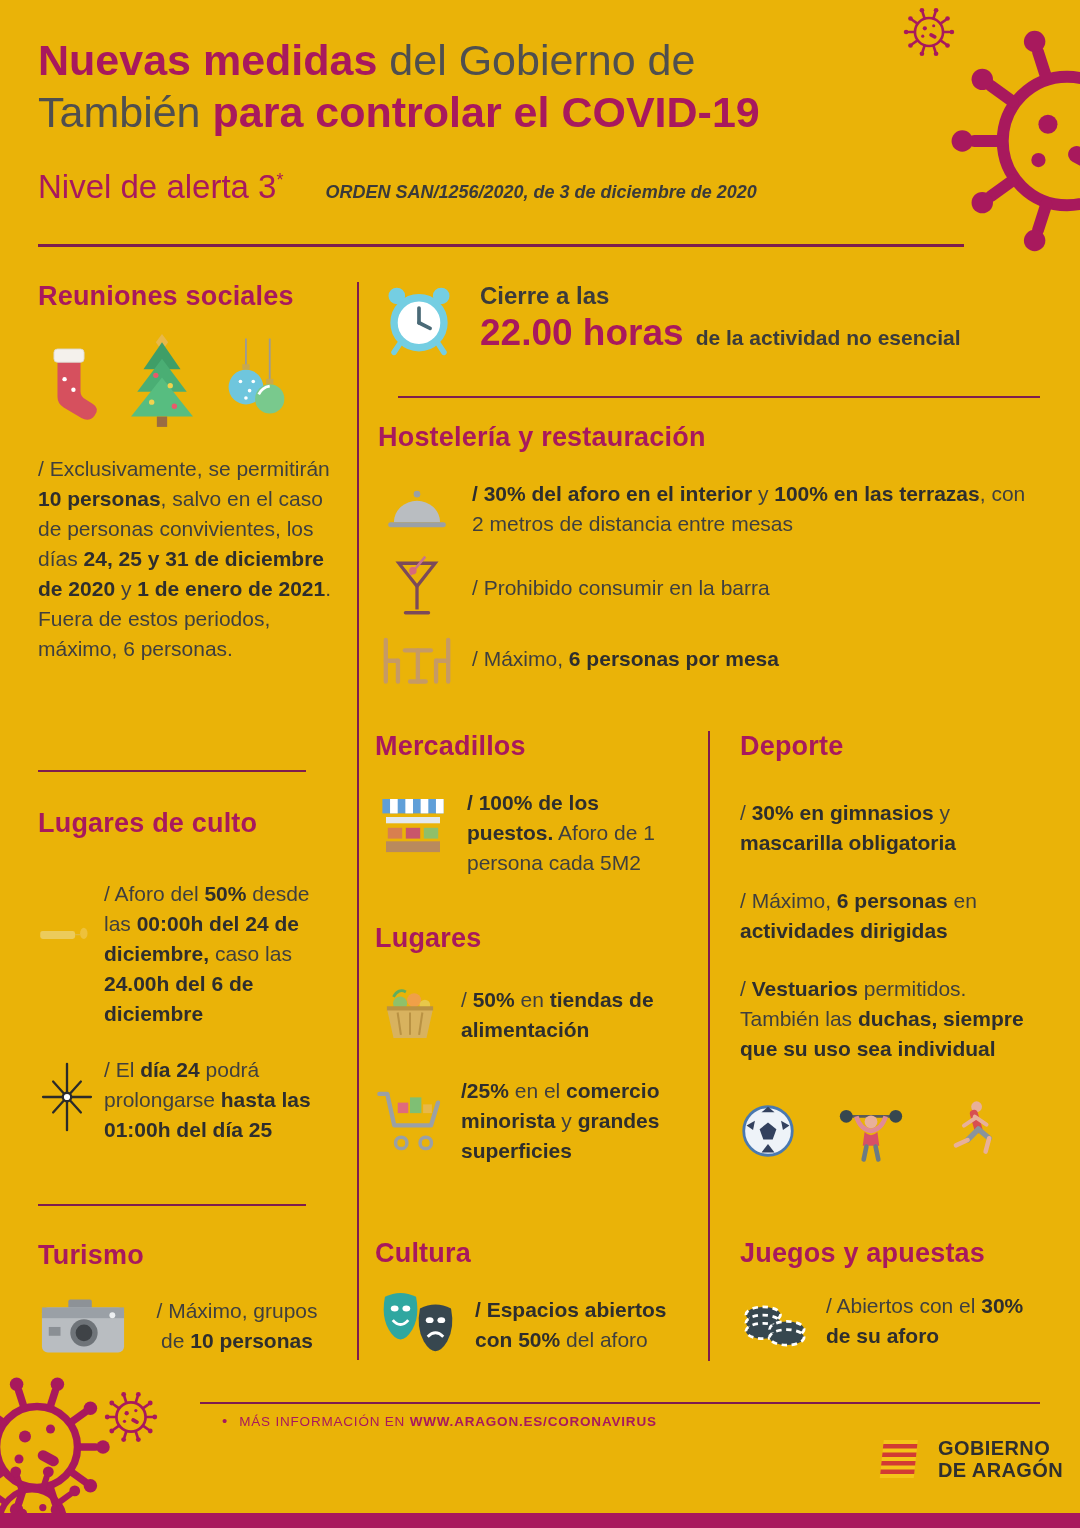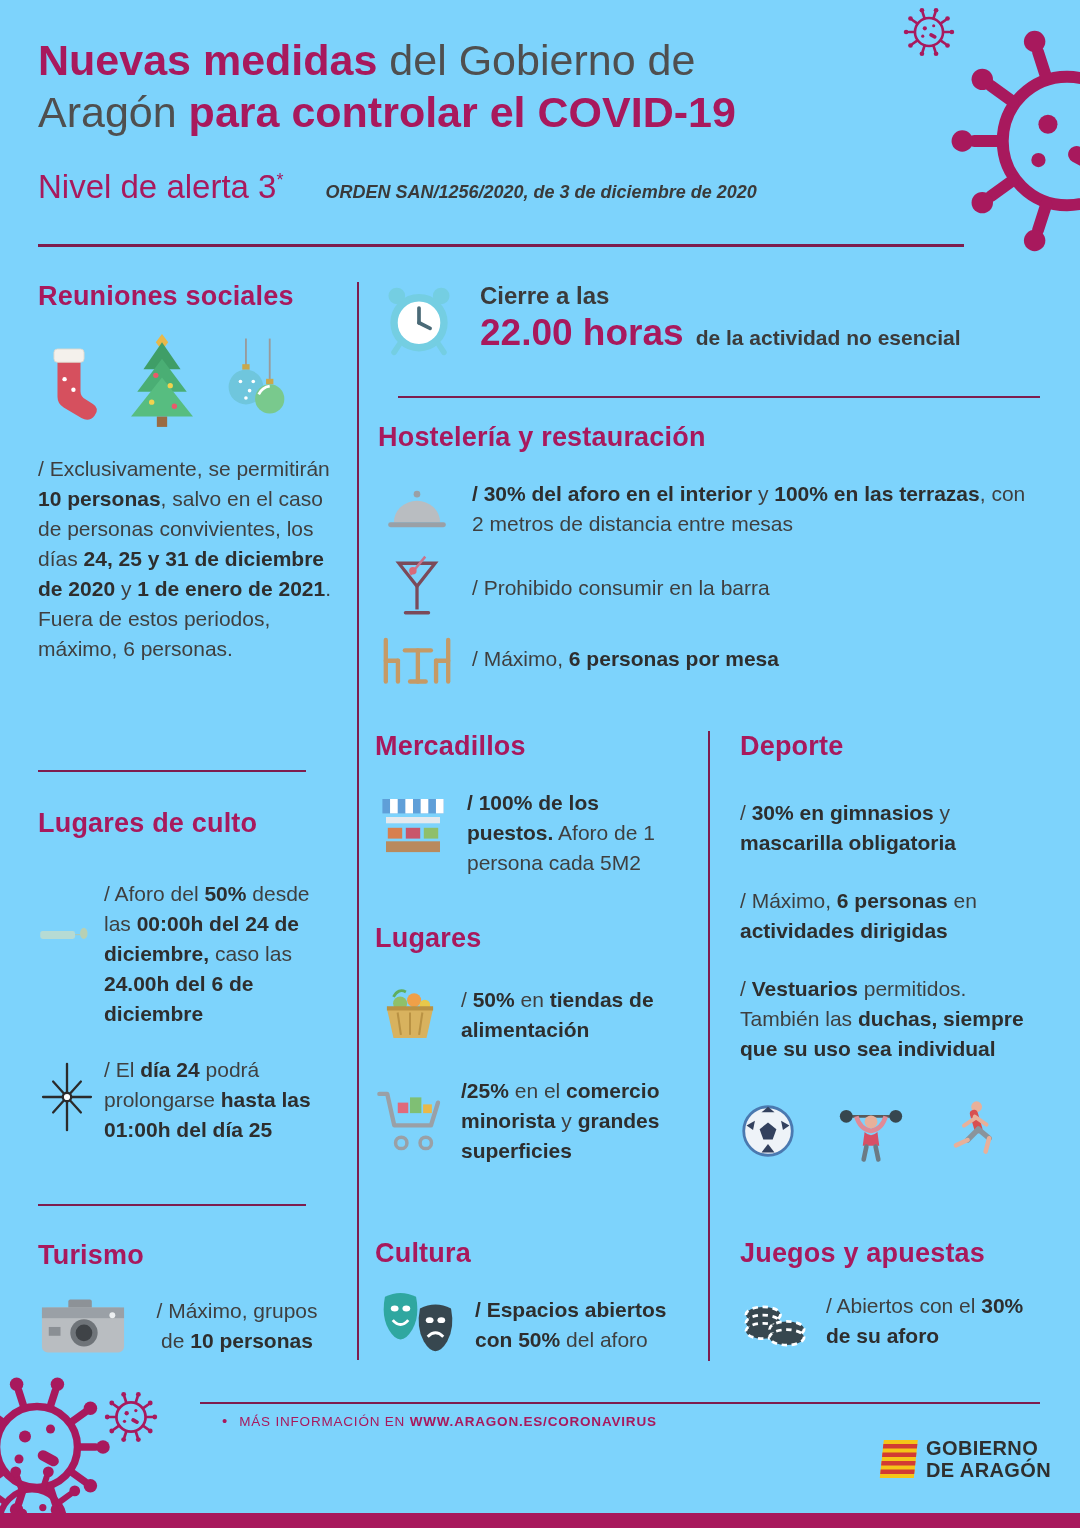--- a/index.html
+++ b/index.html
@@ -4,21 +4,21 @@
 <style>
   :root{
     --primary:#a8195d;
     --rule:#7e1d4e;
     --text:#3f3f3f;
     --bold:#2e2e2e;
   }
   *{margin:0;padding:0;box-sizing:border-box;}
   html,body{background:#ffffff;}
   body{font-family:"Liberation Sans", sans-serif;}
-  .page{position:relative;width:1080px;height:1528px;background:#7dd3fc;overflow:hidden;}
+  .page{position:relative;width:1080px;height:1528px;background:#eab308;overflow:hidden;}
   .abs{position:absolute;}
   .rule-h{background:var(--rule);height:2px;}
   .rule-v{background:var(--rule);width:2px;}
   .h2{font-size:27px;font-weight:700;color:var(--primary);letter-spacing:.2px;}
   .body-text{font-size:21px;line-height:1.43;color:var(--text);}
   .body-text b{color:var(--bold);}
   
   .title{font-size:43px;line-height:1.22;color:#4f4f4f;}
   .t-accent{color:var(--primary);font-weight:700;}
   .t-plain{font-weight:400;color:#4f4f4f;}
@@ -35,21 +35,21 @@
   
   .item{display:flex;align-items:flex-start;}
   .icon-col{flex:0 0 auto;display:flex;justify-content:center;}
   .item.centered{align-items:center;}
   .xmas-row{display:flex;gap:20px;align-items:flex-end;margin-top:18px;height:100px;}
   
   .footer-info{display:flex;align-items:baseline;gap:12px;color:var(--primary);}
   .footer-info .bullet{font-size:15px;}
   .info-text{font-size:13.5px;letter-spacing:.8px;}
   .info-text b{font-weight:700;}
-  .logo{display:flex;align-items:center;gap:4px;}
+  .logo{display:flex;align-items:center;gap:16px;}
   .logo-text{font-size:20px;font-weight:700;color:#2f2f2f;line-height:1.1;letter-spacing:.4px;}
   .virus{color:var(--primary);}
   .bottom-bar{background:var(--primary);z-index:6;}
   p{margin:0;}
 </style>
 </head>
 <body>
 
 <div class="page">
 
@@ -84,21 +84,21 @@
           <circle cx="59" cy="38" r="3"></circle>
           <circle cx="38" cy="58" r="3"></circle>
           <rect x="50" y="54" width="15" height="7" rx="3.5" transform="rotate(28 57.5 57.5)"></rect>
         </g>
       </g>
     </defs>
   </svg>
 
   <div class="abs title" style="left:38px;top:34px;width:840px;">
     <div><span class="t-accent">Nuevas medidas</span><span class="t-plain"> del Gobierno de</span></div>
-    <div><span class="t-plain">Aragón </span><span class="t-accent">para controlar el COVID-19</span></div>
+    <div><span class="t-plain">También </span><span class="t-accent">para controlar el COVID-19</span></div>
   </div>
 
   <div class="abs alert-row" style="left:38px;top:168px;">
     <span class="alert-level"><span>Nivel de alerta 3</span><sup>*</sup></span>
     <span class="order-ref">ORDEN SAN/1256/2020, de 3 de diciembre de 2020</span>
   </div>
 
   <div class="abs rule-h" style="left:38px;top:244px;width:926px;height:3px;"></div>
 
   <svg class="abs virus" style="left:903px;top:6px;width:52px;height:52px;" viewBox="0 0 100 100">

